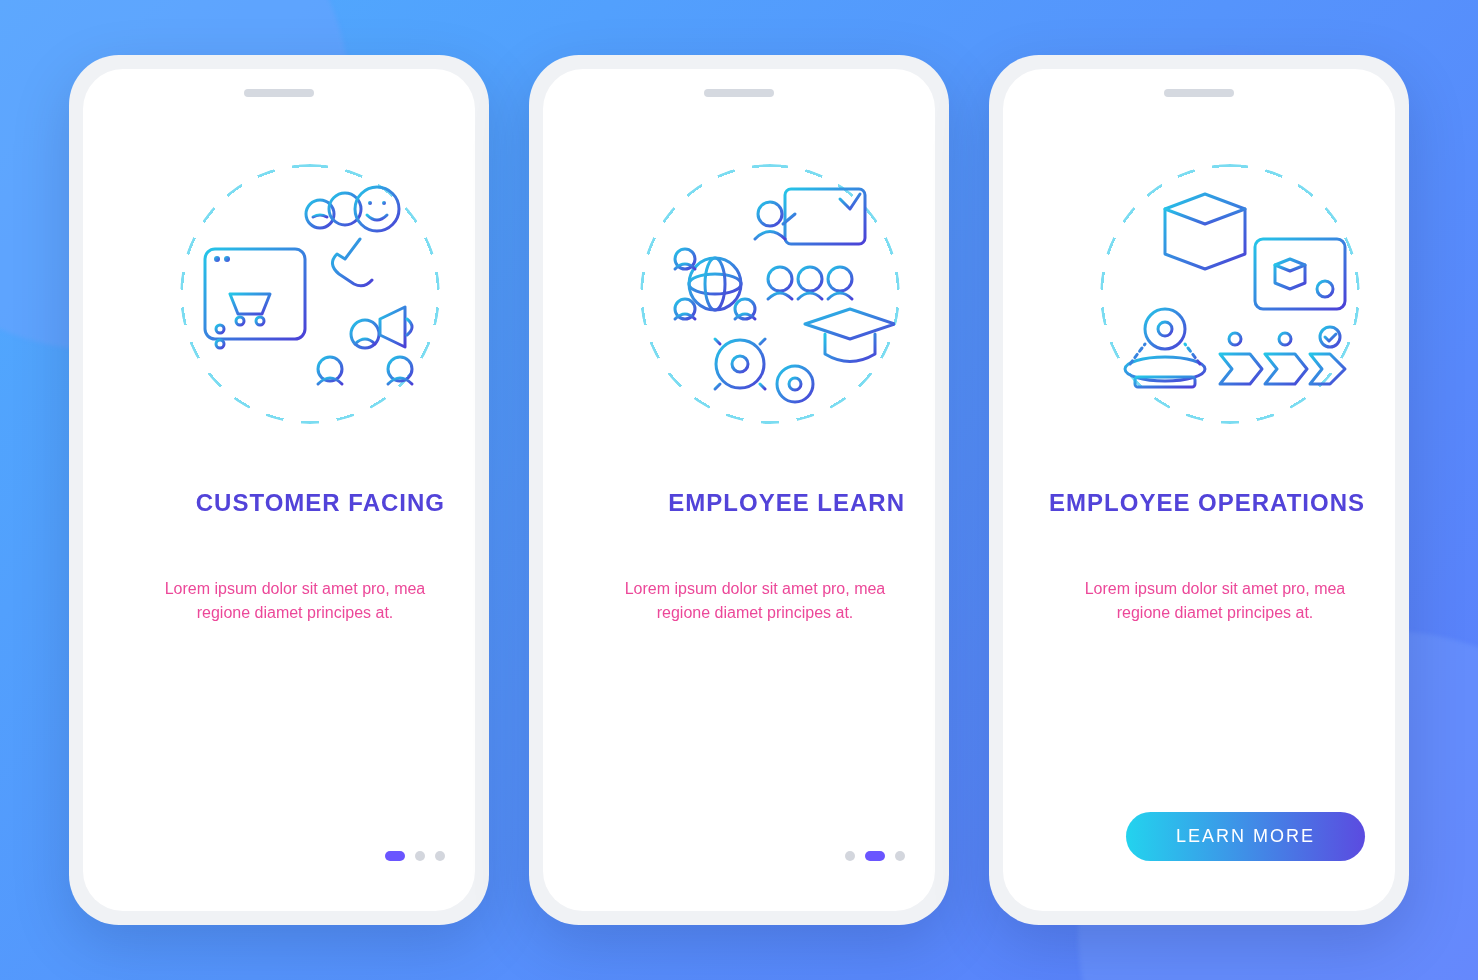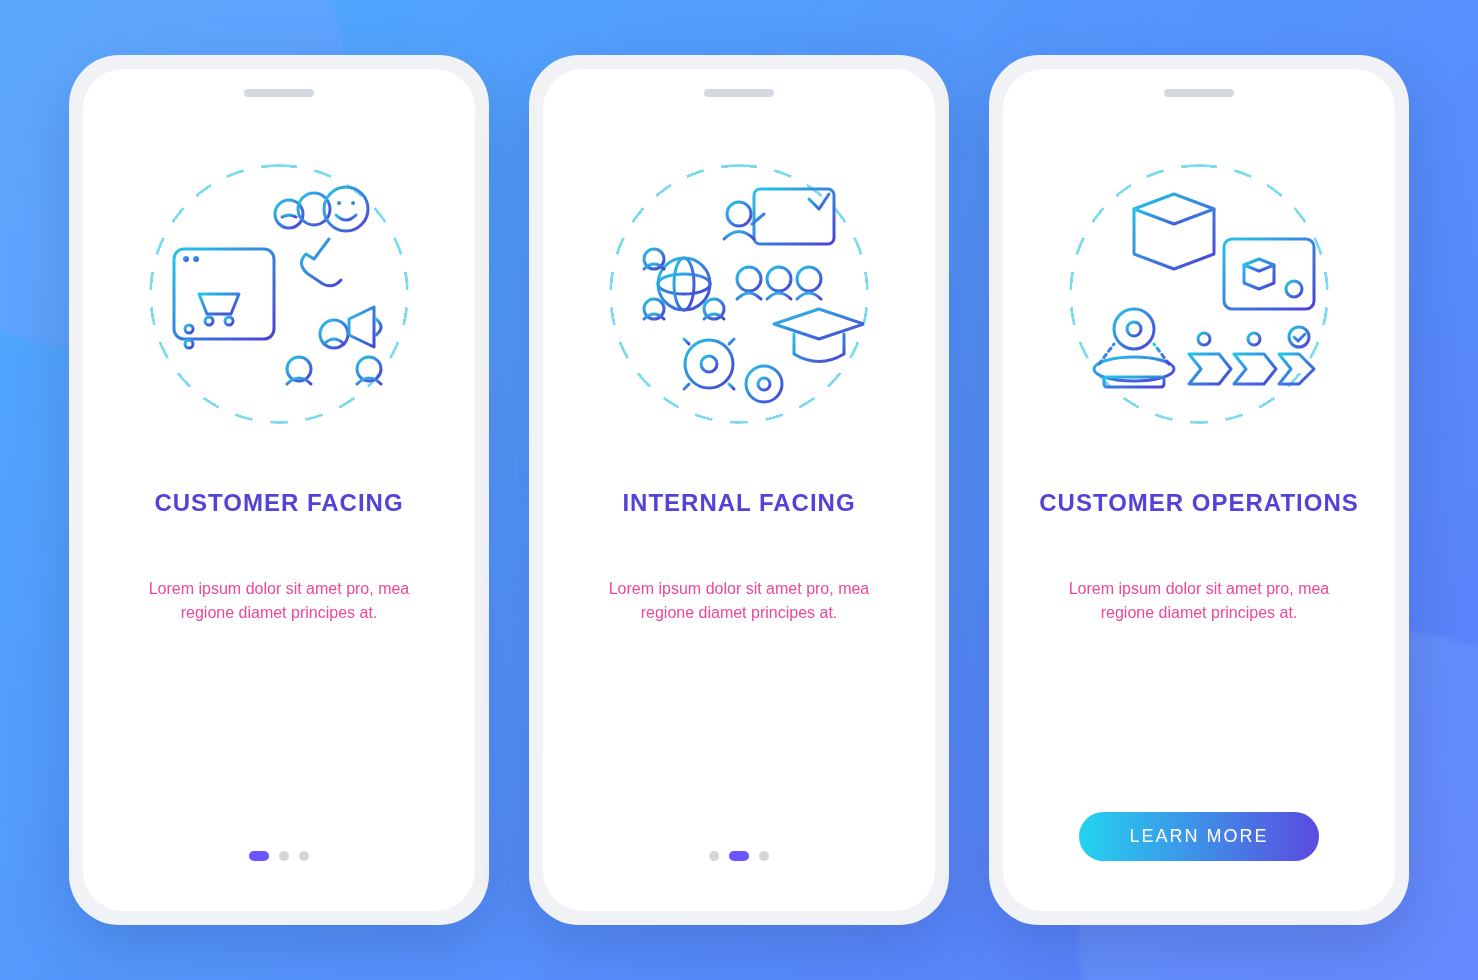--- a/index.html
+++ b/index.html
@@ -51,21 +51,21 @@
     background: #d5d9e0;
     border-radius: 4px;
   }
   .screen {
     width: 100%;
     height: 100%;
     background: #ffffff;
     border-radius: 40px;
     display: flex;
     flex-direction: column;
-    align-items: center;
+    align-items: flex-end;
     padding: 90px 30px 40px 30px;
   }
 
   .illus-wrap {
     width: 270px;
     height: 270px;
     position: relative;
     display: flex;
     align-items: center;
     justify-content: center;
@@ -255,21 +255,21 @@
               <line x1="75" y1="175" x2="70" y2="170"></line>
               <line x1="115" y1="215" x2="120" y2="220"></line>
               <line x1="115" y1="175" x2="120" y2="170"></line>
               <line x1="75" y1="215" x2="70" y2="220"></line>
             </g>
             <circle cx="150" cy="215" r="18"></circle>
             <circle cx="150" cy="215" r="6"></circle>
           </g>
         </svg>
       </div>
-      <div class="title">INTERNAL FACING</div>
+      <div class="title">EMPLOYEE LEARN</div>
       <div class="body">Lorem ipsum dolor sit amet pro, mea regione diamet principes at.</div>
       <div class="dots">
         <div class="dot"></div>
         <div class="dot active"></div>
         <div class="dot"></div>
       </div>
     </div>
   </div>
 
   <div class="phone">
@@ -313,19 +313,19 @@
             <circle cx="130" cy="170" r="6"></circle>
             <line x1="130" y1="176" x2="130" y2="188"></line>
             <circle cx="180" cy="170" r="6"></circle>
             <line x1="180" y1="176" x2="180" y2="188"></line>
             <circle cx="225" cy="168" r="10"></circle>
             <path d="M220 168 l4 4 l7 -7"></path>
             <line x1="225" y1="178" x2="225" y2="188"></line>
           </g>
         </svg>
       </div>
-      <div class="title">CUSTOMER OPERATIONS</div>
+      <div class="title">EMPLOYEE OPERATIONS</div>
       <div class="body">Lorem ipsum dolor sit amet pro, mea regione diamet principes at.</div>
       <button class="cta">LEARN MORE</button>
     </div>
   </div>
 
 </div>
 
 </body></html>

